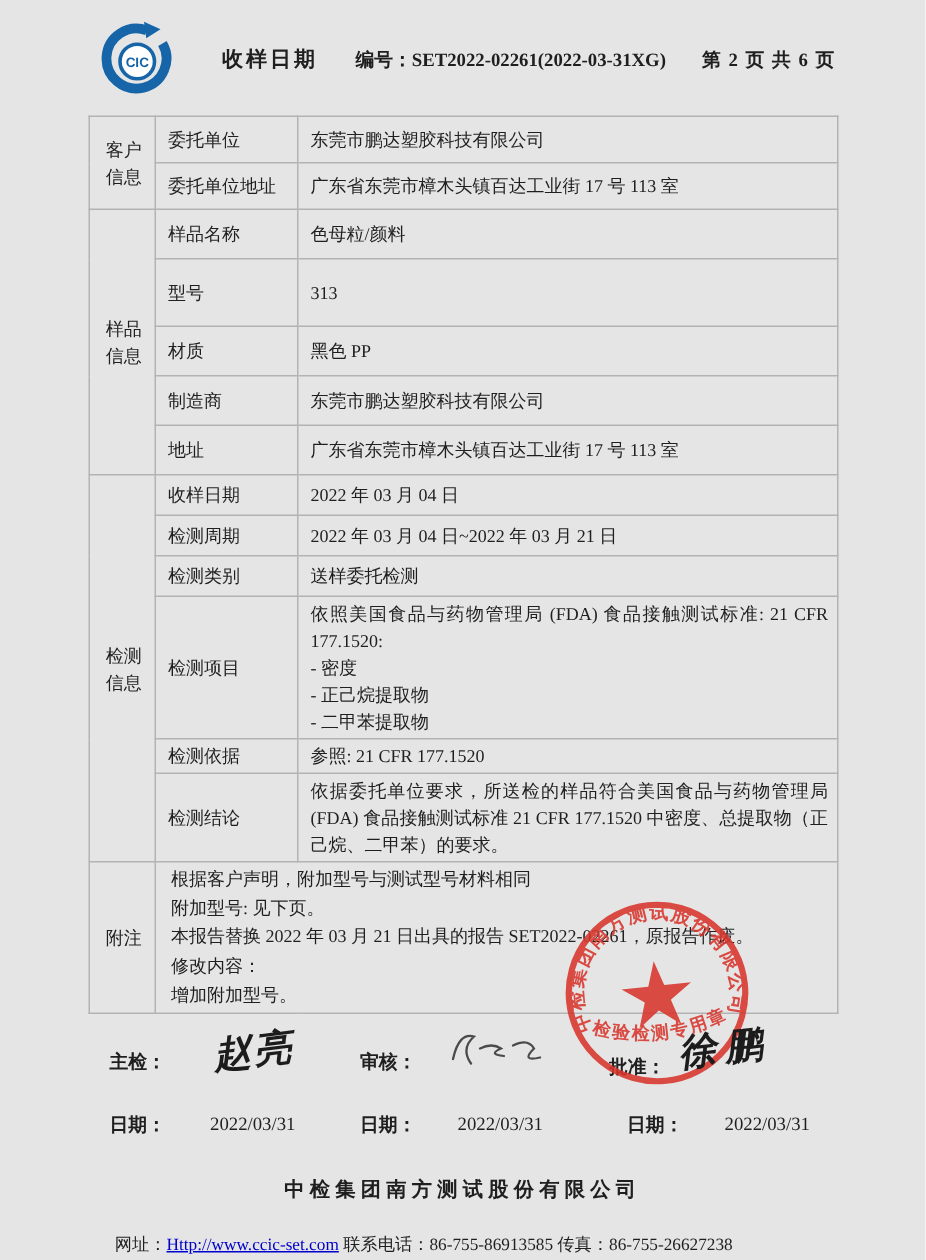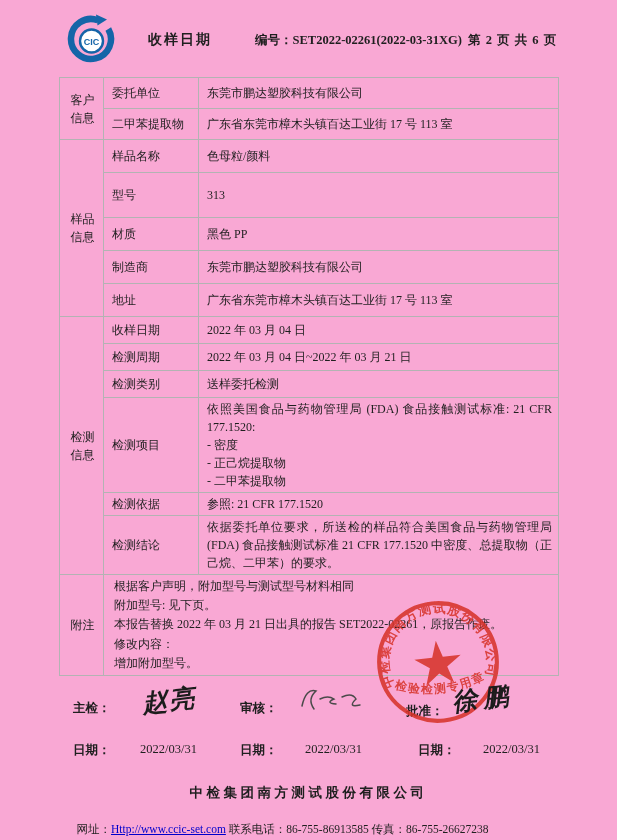--- a/index.html
+++ b/index.html
@@ -1,22 +1,22 @@
 <!DOCTYPE html>
 <html><head>
 <meta charset="utf-8">
 <style>
   html,body{margin:0;padding:0;background:#fff;}
   .page{
-    position:relative;width:617px;height:840px;background:#f9a8d4;overflow:hidden;
+    position:relative;width:617px;height:840px;background:#e5e5e5;overflow:hidden;
     font-family:"Liberation Serif","DejaVu Serif",serif;color:#1f1f1f;
   }
   
   .hdr-title{position:absolute;left:148px;top:31px;font-size:14px;font-weight:bold;letter-spacing:2px;}
-  .hdr-no{position:absolute;left:255px;top:32px;font-size:12.5px;font-weight:bold;}
+  .hdr-no{position:absolute;left:237px;top:32px;font-size:12.5px;font-weight:bold;}
   .hdr-page{position:absolute;left:468px;top:32px;font-size:12.5px;font-weight:bold;letter-spacing:1px;}
   .logo{position:absolute;left:66px;top:14px;width:50px;height:50px;}
   
   table.rep{
     position:absolute;left:59px;top:77px;width:499px;
     border-collapse:collapse;table-layout:fixed;
   }
   table.rep td{
     border:1px solid #b3b3b3;font-size:12px;vertical-align:middle;
     padding:2px 6px 2px 8px;line-height:1.5;
@@ -67,21 +67,21 @@
       </colgroup>
 
     <tbody>
         <tr style="height:31px">
       <td class="group" rowspan="2">客户
 信息</td>
       <td class="lbl">委托单位</td>
       <td class="val">东莞市鹏达塑胶科技有限公司</td>
     </tr>
     <tr style="height:31px">
-      <td class="lbl">二甲苯提取物</td>
+      <td class="lbl">委托单位地址</td>
       <td class="val">广东省东莞市樟木头镇百达工业街 17 号 113 室</td>
     </tr>
 
     <tr style="height:33px">
       <td class="group" rowspan="5">样品
 信息</td>
       <td class="lbl">样品名称</td>
       <td class="val">色母粒/颜料</td>
     </tr>
     <tr style="height:45px">

